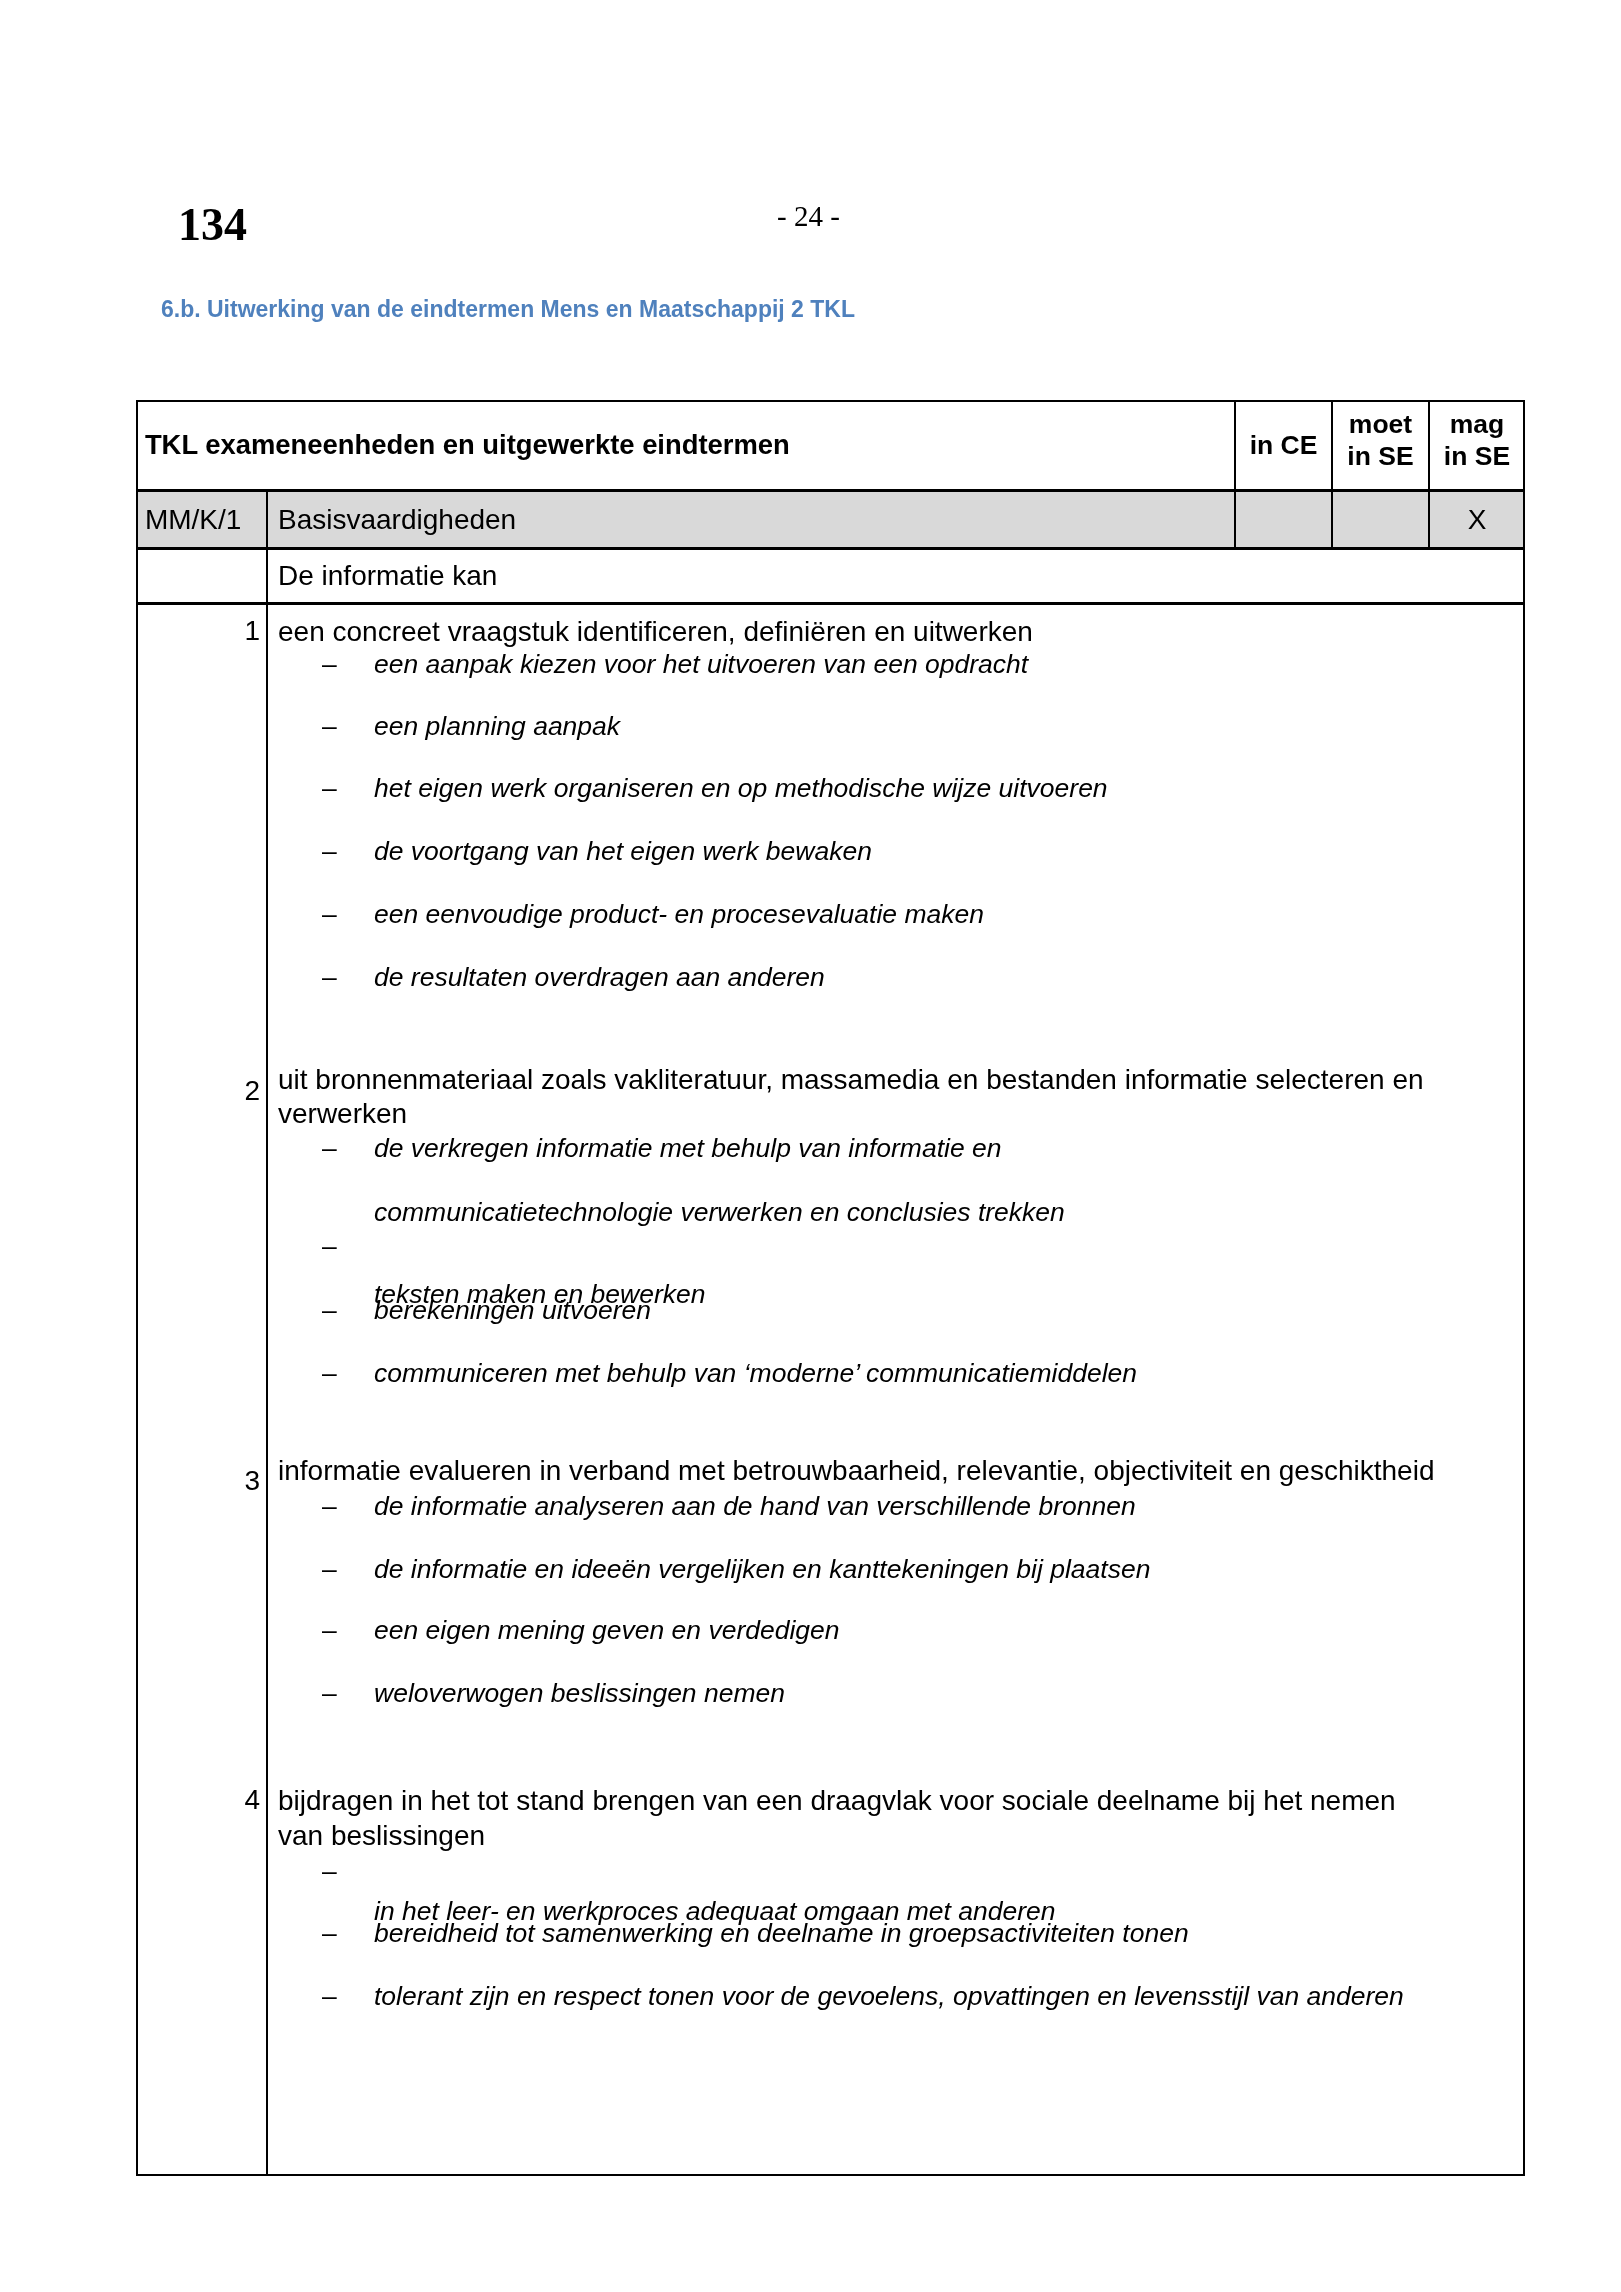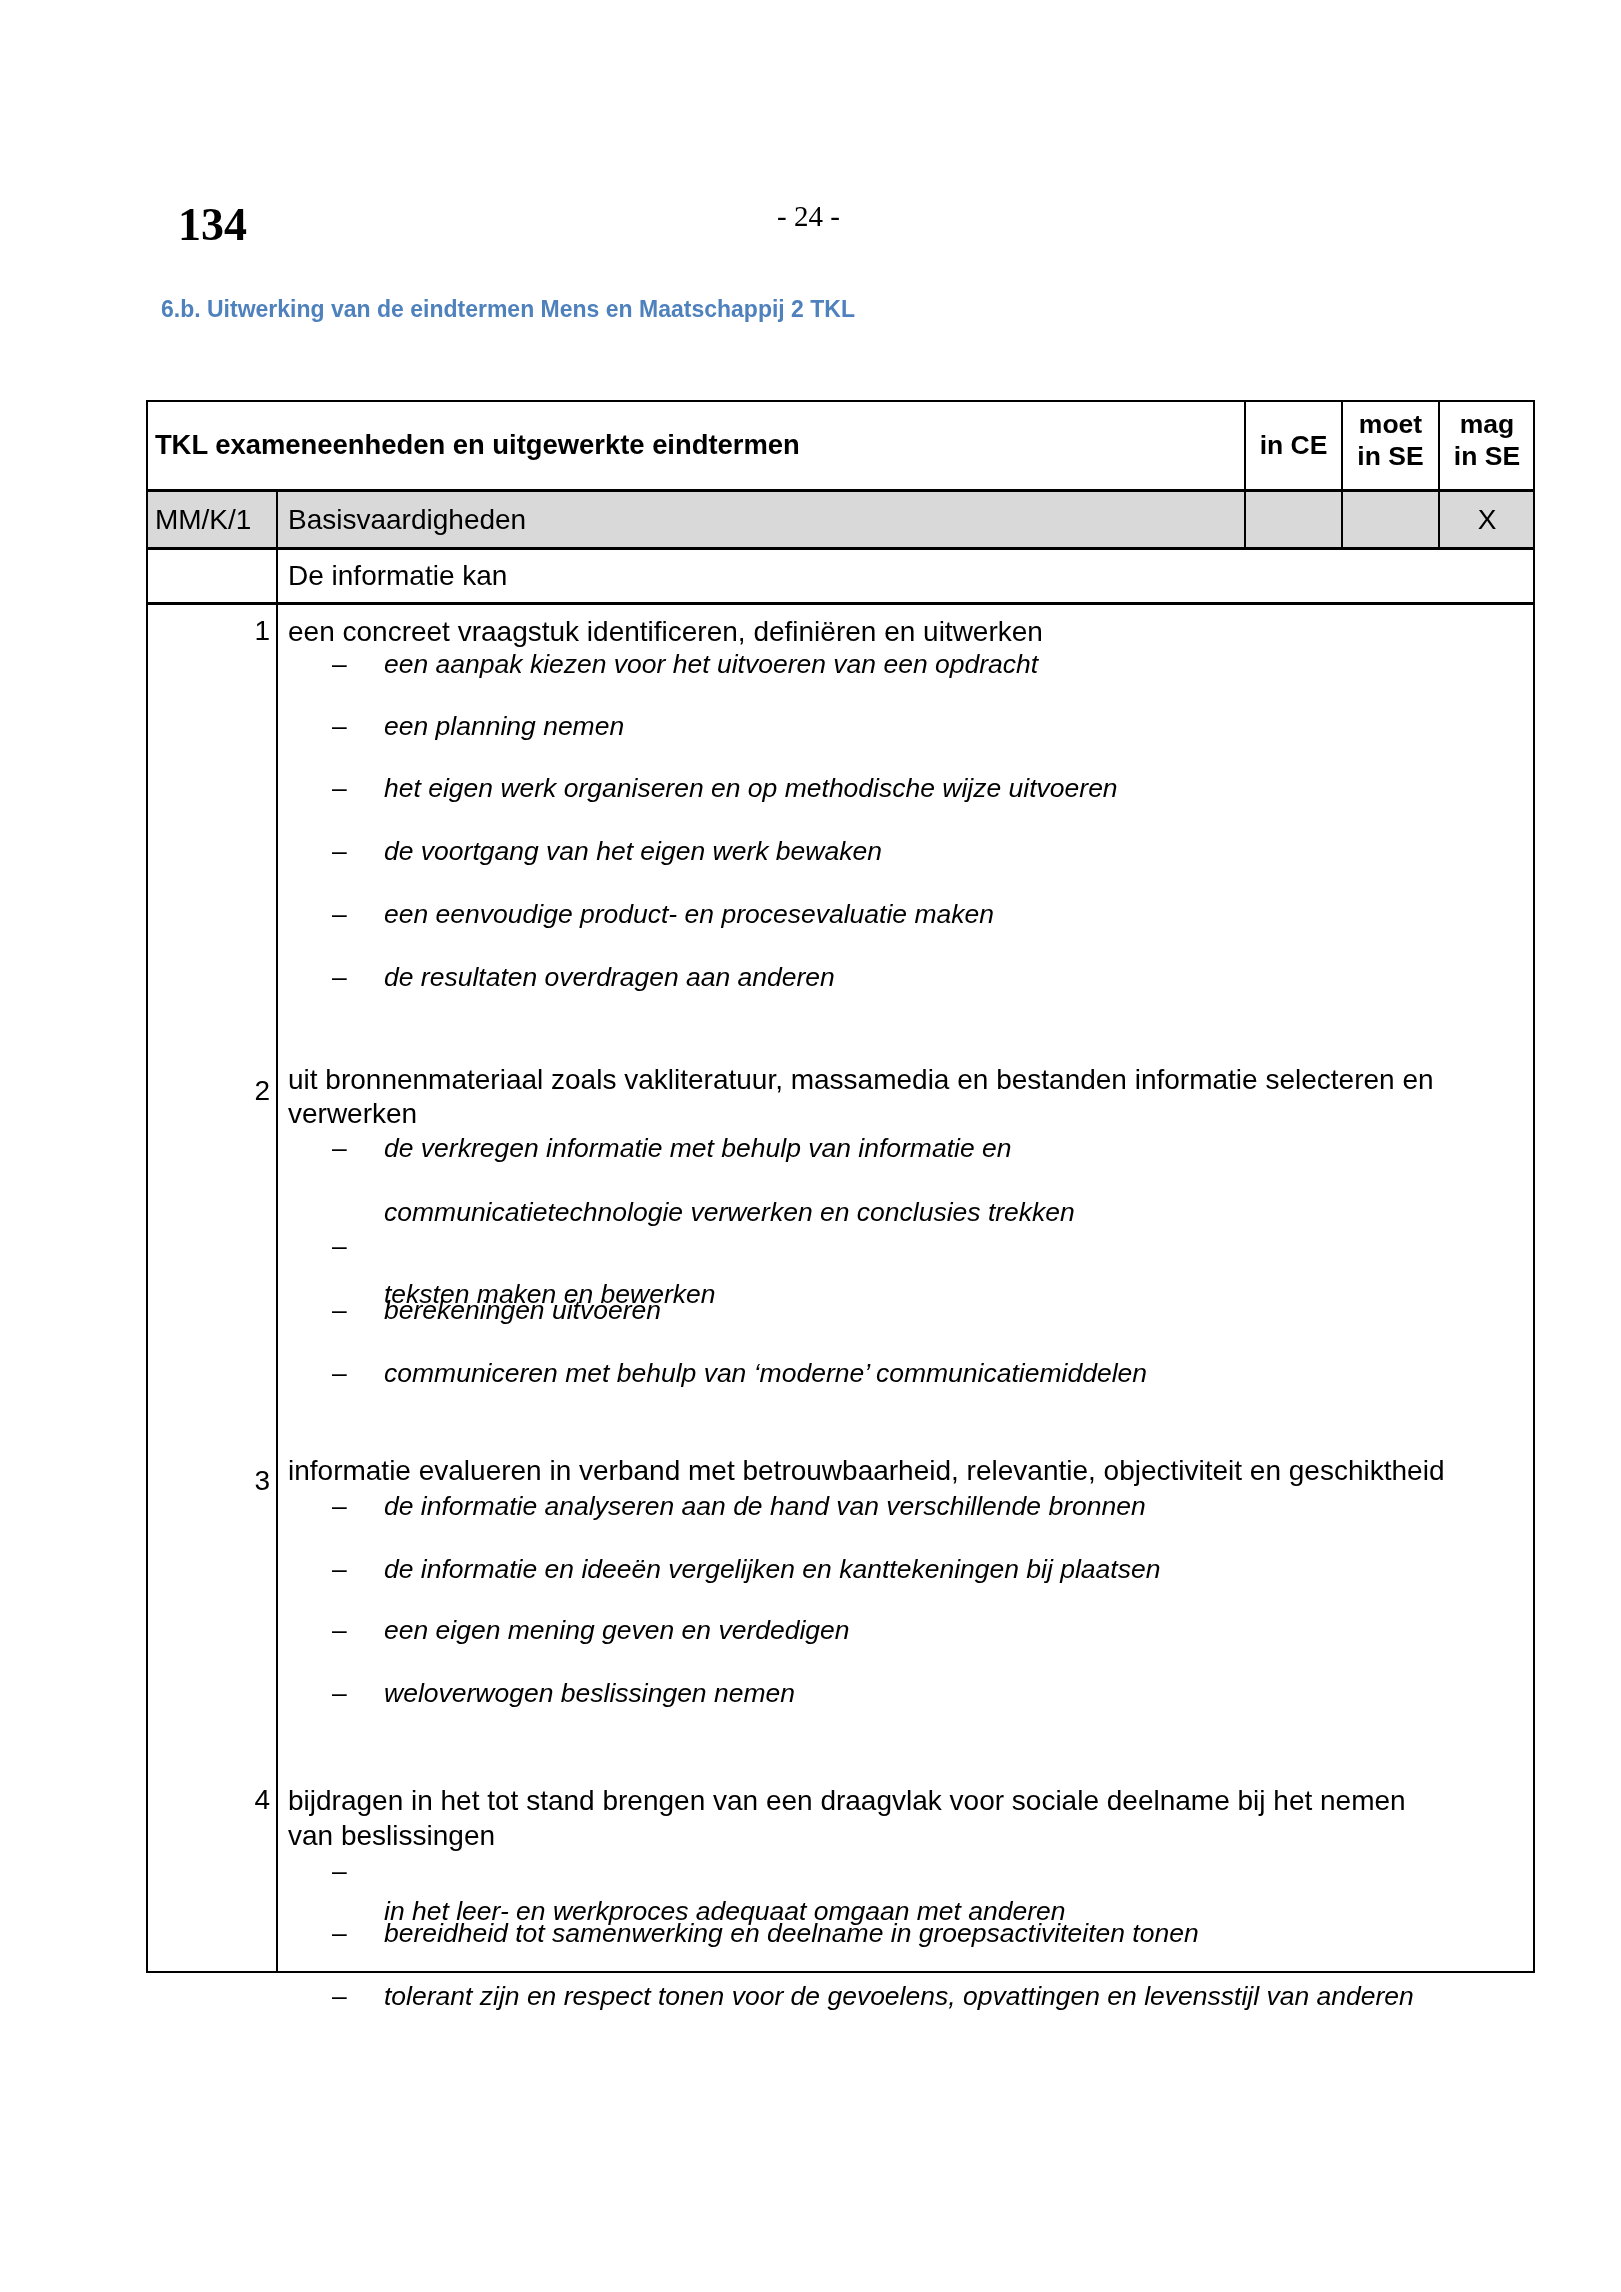--- a/index.html
+++ b/index.html
@@ -7,21 +7,21 @@
          font-family: "Liberation Sans", sans-serif; color: #000; }
   .abs { position: absolute; white-space: nowrap; }
 
   .page-num-left { left: 178px; top: 199px; font-family: "Liberation Serif", serif;
                    font-weight: bold; font-size: 46px; line-height: 51px; }
   .page-num-center { left: 777px; top: 199px; font-family: "Liberation Serif", serif;
                    font-size: 29px; line-height: 35px; }
   .section-title { left: 161px; top: 288px; font-weight: bold; font-size: 23px;
                    line-height: 43px; color: #4f81bd; }
 
-  .table { position: absolute; left: 146px; top: 400px; width: 1389px; height: 1573px;
+  .table { position: absolute; left: 136px; top: 400px; width: 1389px; height: 1776px;
            border: 2.9px solid #000; box-sizing: border-box; padding-left: 35px; }
   .hline { position: absolute; left: 0; right: 0; height: 2.9px; background: #000; }
   .vline { position: absolute; width: 2px; background: #000; }
   .grey-row { position: absolute; left: 0; right: 0; background: #d9d9d9; }
 
   .th { font-weight: bold; font-size: 27.4px; line-height: 33px; }
   .th-small { font-weight: bold; font-size: 26.5px; line-height: 32px; text-align: center; }
   .td { font-size: 28px; line-height: 33px; }
   .item-head { font-size: 28px; line-height: 35px; }
   .sub { font-size: 26.5px; line-height: 31px; font-style: italic; }
@@ -64,21 +64,21 @@
   <div class="abs td" style="left:1292px;width:94px;text-align:center;top:101px;">X</div>
 
   <div class="abs td" style="left:140px;top:157px;">De informatie kan</div>
 
   <div id="items">
       <div class="abs num" style="left: 83px; top: 212px;">1</div>
       <div class="abs item-head" style="left: 140px; top: 212px;">een concreet vraagstuk identificeren, definiëren en uitwerken</div>
       <div class="abs dash" style="left: 184px; top: 247px;">–</div>
       <div class="abs sub" style="left: 236px; top: 247px;">een aanpak kiezen voor het uitvoeren van een opdracht</div>
       <div class="abs dash" style="left: 184px; top: 309px;">–</div>
-      <div class="abs sub" style="left: 236px; top: 309px;">een planning nemen</div>
+      <div class="abs sub" style="left: 236px; top: 309px;">een planning aanpak</div>
       <div class="abs dash" style="left: 184px; top: 371px;">–</div>
       <div class="abs sub" style="left: 236px; top: 371px;">het eigen werk organiseren en op methodische wijze uitvoeren</div>
       <div class="abs dash" style="left: 184px; top: 434px;">–</div>
       <div class="abs sub" style="left: 236px; top: 434px;">de voortgang van het eigen werk bewaken</div>
       <div class="abs dash" style="left: 184px; top: 497px;">–</div>
       <div class="abs sub" style="left: 236px; top: 497px;">een eenvoudige product- en procesevaluatie maken</div>
       <div class="abs dash" style="left: 184px; top: 560px;">–</div>
       <div class="abs sub" style="left: 236px; top: 560px;">de resultaten overdragen aan anderen</div>
       <div class="abs num" style="left: 83px; top: 672px;">2</div>
       <div class="abs item-head" style="left: 140px; top: 660px;">uit bronnenmateriaal zoals vakliteratuur, massamedia en bestanden informatie selecteren en</div>

